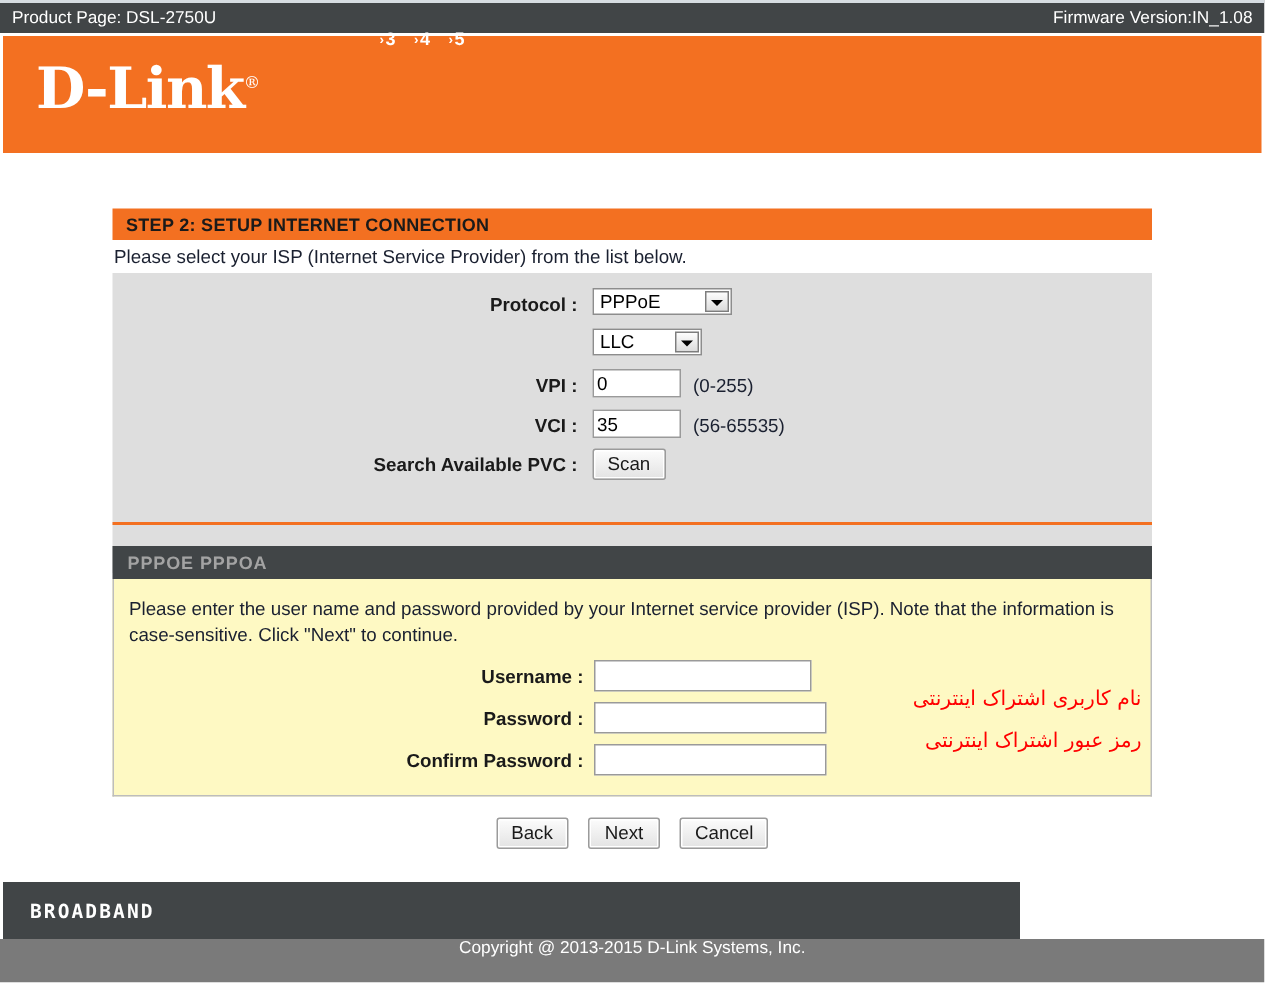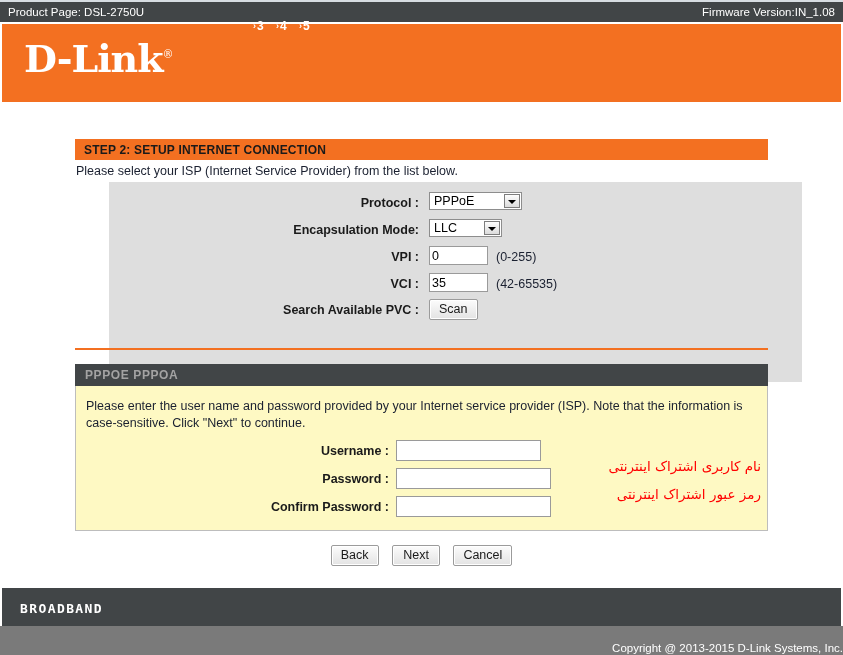--- a/index.html
+++ b/index.html
@@ -121,21 +121,20 @@
     font-size: 12.5px;
     color: #1a2030;
   }
 
   .gray-panel {
     position: absolute;
     left: 75px; top: 182px;
     width: 693px;
     height: 200px;
     background: #dedede;
-    margin-left: 34px;
   }
   .orange-rule {
     position: absolute;
     left: 75px; top: 348px;
     width: 693px;
     height: 2px;
     background: #f37021;
   }
 
   
@@ -312,21 +311,21 @@
   .btnrow .btn3d {
     margin: 0 5px;
     min-width: 48px;
     text-align: center;
   }
 
   
   .broadband {
     position: absolute;
     left: 2px; top: 586px;
-    width: 839px;
+    width: 678px;
     height: 40px;
     background: #414547;
     border-top: 2px solid #ffffff;
     box-sizing: border-box;
   }
   .broadband .t {
     position: absolute;
     left: 18px; top: 13px;
     color: #ffffff;
     font-size: 13px;
@@ -339,22 +338,21 @@
     left: 0; top: 626px;
     width: 843px;
     height: 29px;
     background: #7a7a7a;
     color: #ffffff;
     font-size: 11.5px;
     text-align: center;
   }
   .copyright span {
     display: block;
-    padding-top: 16px;
-    text-align: right;
+    padding-top: 0;
   }
 </style>
 </head>
 <body>
 
 <div class="topbar">
   <span class="prod">Product Page: DSL-2750U</span>
   <span class="fw">Firmware Version:IN_1.08</span>
 </div>
 
@@ -383,21 +381,20 @@
       <span class="sel" style="width:93px;">
         <span class="val">PPPoE</span>
         <span class="btn">
             <i></i>
           </span>
       </span>
     </span>
   </div>
 
   <div class="frow" style="top:37px;">
-    <span class="flabel">Encapsulation Mode:</span>
     <span class="fctl">
       <span class="sel" style="width:73px;">
         <span class="val">LLC</span>
         <span class="btn">
             <i></i>
           </span>
       </span>
     </span>
   </div>
 
@@ -407,21 +404,21 @@
       <input class="tinput" style="width: 59px;" value="0">
     </span>
     <span class="hint" style="left:387px;">(0-255)</span>
   </div>
 
   <div class="frow" style="top:91px;">
     <span class="flabel">VCI :</span>
     <span class="fctl">
       <input class="tinput" style="width: 59px;" value="35">
     </span>
-    <span class="hint" style="left:387px;">(42-65535)</span>
+    <span class="hint" style="left:387px;">(56-65535)</span>
   </div>
 
   <div class="frow" style="top:117px;">
     <span class="flabel">Search Available PVC :</span>
     <span class="fctl">
       <span class="btn3d">Scan</span>
     </span>
   </div>
 
 </div>

